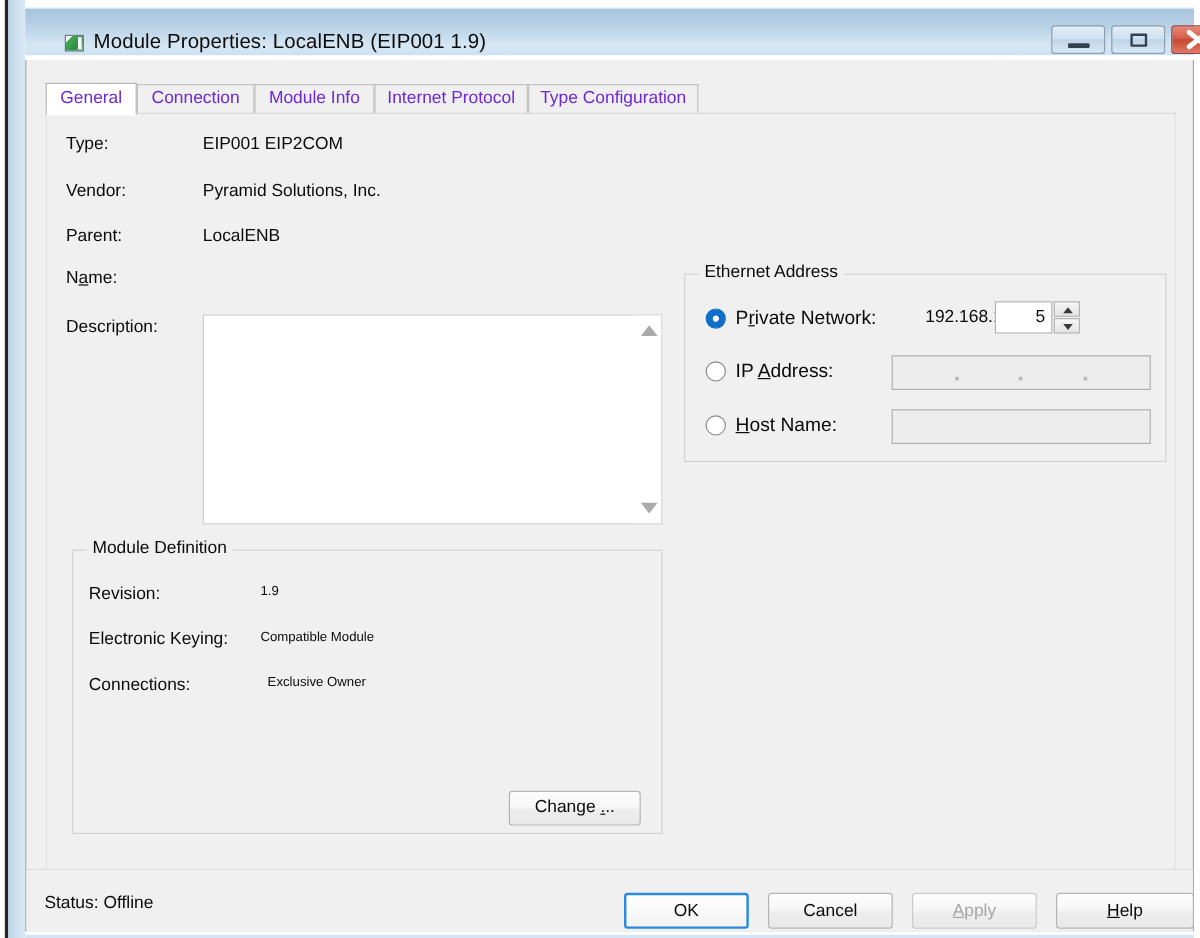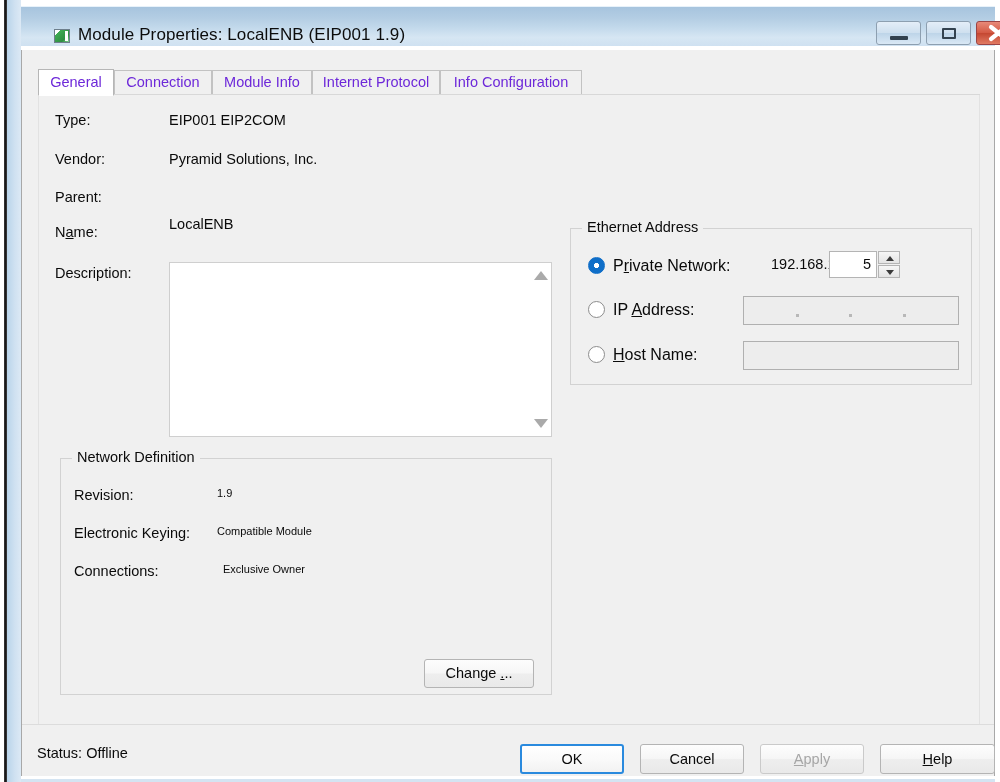--- a/index.html
+++ b/index.html
@@ -421,36 +421,36 @@
     </div>
   </div>
 
   <div id="dialog-body">
 
     <div id="tab-strip">
       <div class="tab active" style="left:0px; width:76px;">General</div>
       <div class="tab" style="left:76px; width:98px;">Connection</div>
       <div class="tab" style="left:174px; width:100px;text-align:center;">Module Info</div>
       <div class="tab" style="left:274px; width:128px;">Internet Protocol</div>
-      <div class="tab" style="left:402px; width:142px;">Info Configuration</div>
+      <div class="tab" style="left:402px; width:142px;">Type Configuration</div>
     </div>
     <div id="tab-underline"></div>
 
     <div id="tab-panel"></div>
 
   </div>
 
   <div class="field-label" style="left:55px; top:112px;">Type:</div>
   <div class="field-value" style="left:169px; top:112px;">EIP001 EIP2COM</div>
 
   <div class="field-label" style="left:55px; top:151px;">Vendor:</div>
   <div class="field-value" style="left:169px; top:151px;">Pyramid Solutions, Inc.</div>
 
   <div class="field-label" style="left:55px; top:189px;">Parent:</div>
-  <div class="field-value" style="left:169px; top:189px;margin-top:27px;">LocalENB</div>
+  <div class="field-value" style="left:169px; top:189px;">LocalENB</div>
 
   <div class="field-label" style="left:55px; top:224px;">N<u>a</u>me:</div>
 
   <div class="field-label" style="left:55px; top:265px;">Description:</div>
   <div id="description-box">
     <div id="desc-scrollbar">
       <div class="sb-arrow" id="sb-up"></div>
       <div class="sb-arrow" id="sb-down"></div>
     </div>
   </div>
@@ -486,21 +486,21 @@
     </div>
 
     <div class="radio-row" style="top:117px;">
       <div class="radio"></div>
       <div class="radio-label"><u>H</u>ost Name:</div>
     </div>
     <div class="disabled-field" id="host-name-field"></div>
   </div>
 
   <div class="groupbox" id="module-def-group">
-    <div class="group-title">Network Definition</div>
+    <div class="group-title">Module Definition</div>
 
     <div class="md-label" style="top:28px;">Revision:</div>
     <div class="md-value" style="left:156px; top:28px;">1.9</div>
 
     <div class="md-label" style="top:66px;">Electronic Keying:</div>
     <div class="md-value" style="left:156px; top:66px;">Compatible Module</div>
 
     <div class="md-label" style="top:104px;">Connections:</div>
     <div class="md-value" style="left:162px; top:104px;text-align:right;">Exclusive Owner</div>
   </div>

